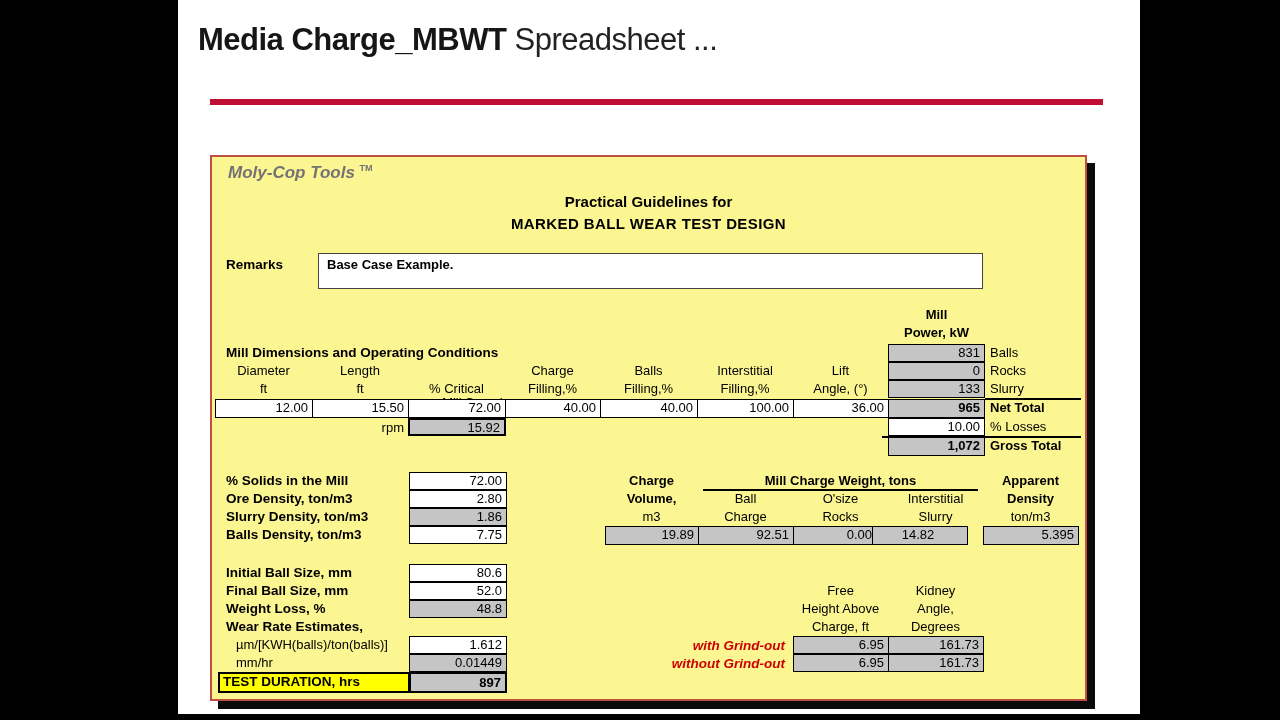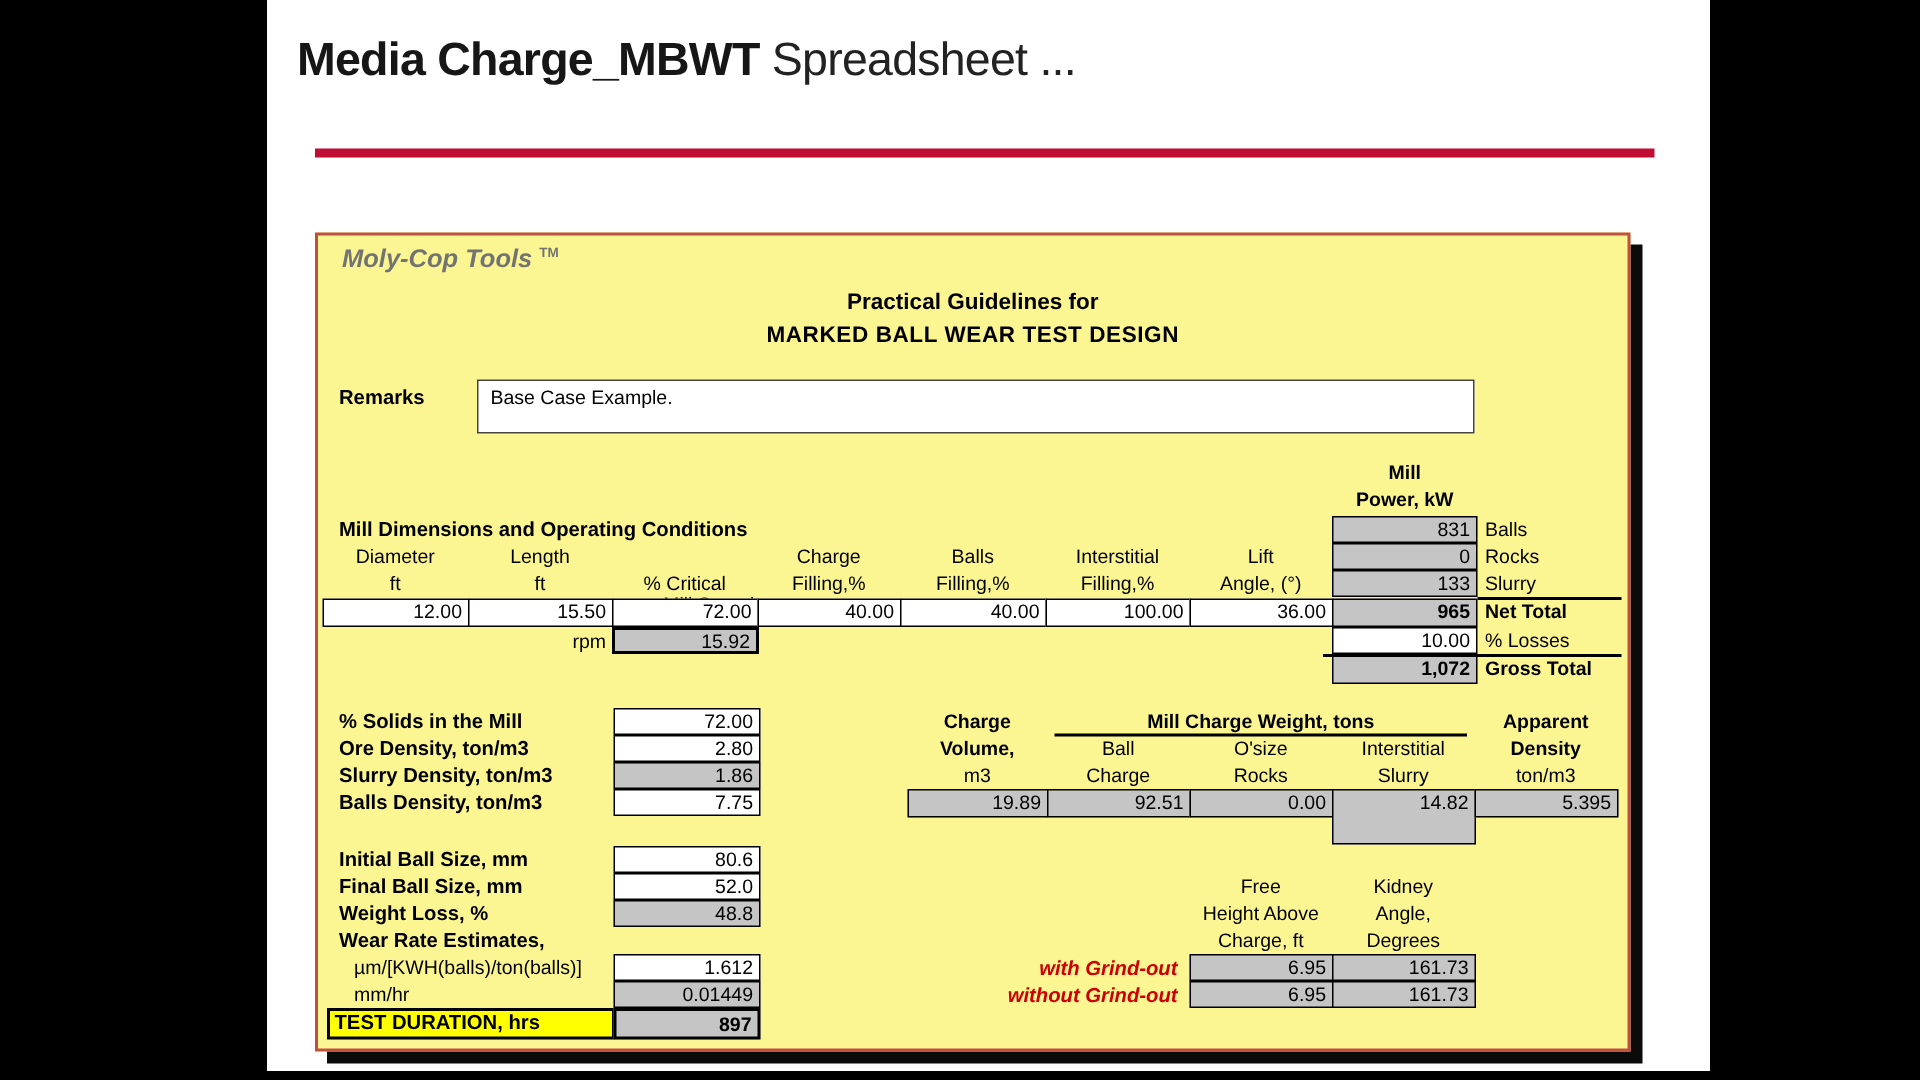--- a/index.html
+++ b/index.html
@@ -29,21 +29,21 @@
   .hd{text-align:center;font-size:13px;white-space:nowrap;}
   .hdb{text-align:center;font-size:13px;font-weight:bold;white-space:nowrap;}
   .cell{position:absolute;height:18px;box-sizing:border-box;border:1px solid #000;
         text-align:right;padding-right:4px;font-size:13px;line-height:16px;}
   .white{background:#fff;}
   .gray{background:#C5C5C5;}
   .bold{font-weight:bold;}
   .pline{position:absolute;height:2px;background:#000;}
   .plabel{position:absolute;left:778px;font-size:13px;white-space:nowrap;}
   .remarksbox{position:absolute;left:106px;top:96px;width:665px;height:36px;background:#fff;
-        border:1px solid #444;box-sizing:border-box;font-size:13px;padding:3px 8px;}
+        border:1px solid #444;box-sizing:border-box;font-size:13px;padding:3px 8px;font-weight:bold;}
   .grindlbl{position:absolute;width:223px;text-align:right;color:#CC0000;font-weight:bold;font-style:italic;font-size:13.5px;white-space:nowrap;}
   .testbox{position:absolute;left:6px;top:515px;width:192px;height:21px;background:#FFFF00;
         border:2px solid #000;box-sizing:border-box;font-weight:bold;font-size:13.5px;line-height:16px;padding-left:3px;white-space:nowrap;}
   .ul{position:absolute;height:2px;background:#000;}
 </style>
 </head>
 <body>
 
 <div id="stage">
   <div class="slide">
@@ -131,22 +131,22 @@
     <div class="abs hd" style="left:581px;top:334px;width:95px;">O'size</div>
     <div class="abs hd" style="left:581px;top:352px;width:95px;">Rocks</div>
     <div class="abs hd" style="left:676px;top:334px;width:95px;">Interstitial</div>
     <div class="abs hd" style="left:676px;top:352px;width:95px;">Slurry</div>
     <div class="abs hdb" style="left:771px;top:316px;width:95px;">Apparent</div>
     <div class="abs hdb" style="left:771px;top:334px;width:95px;">Density</div>
     <div class="abs hd" style="left:771px;top:352px;width:95px;">ton/m3</div>
 
     <div class="cell gray" style="left:393px;top:369px;width:94px;height:19px;">19.89</div>
     <div class="cell gray" style="left:486px;top:369px;width:96px;height:19px;">92.51</div>
-    <div class="cell gray" style="left:581px;top:369px;width:96px;height:19px;">0.00</div>
-    <div class="cell gray" style="left:676px;top:369px;width:96px;height:37px;">14.82</div>
+    <div class="cell gray" style="left:581px;top:369px;width:84px;height:19px;">0.00</div>
+    <div class="cell gray" style="left:660px;top:369px;width:96px;height:19px;text-align:center;">14.82</div>
     <div class="cell gray" style="left:771px;top:369px;width:96px;height:19px;">5.395</div>
 
     <div class="abs lbl" style="left:14px;top:408px;">Initial Ball Size, mm</div>
     <div class="abs lbl" style="left:14px;top:426px;">Final Ball Size, mm</div>
     <div class="abs lbl" style="left:14px;top:444px;text-align:center;">Weight Loss, %</div>
     <div class="abs lbl" style="left:14px;top:462px;">Wear Rate Estimates,</div>
     <div class="abs" style="left:24px;top:480px;font-size:13px;">µm/[KWH(balls)/ton(balls)]</div>
     <div class="abs" style="left:24px;top:498px;font-size:13px;">mm/hr</div>
     <div class="cell white" style="left:197px;top:407px;width:98px;">80.6</div>
     <div class="cell white" style="left:197px;top:425px;width:98px;">52.0</div>

